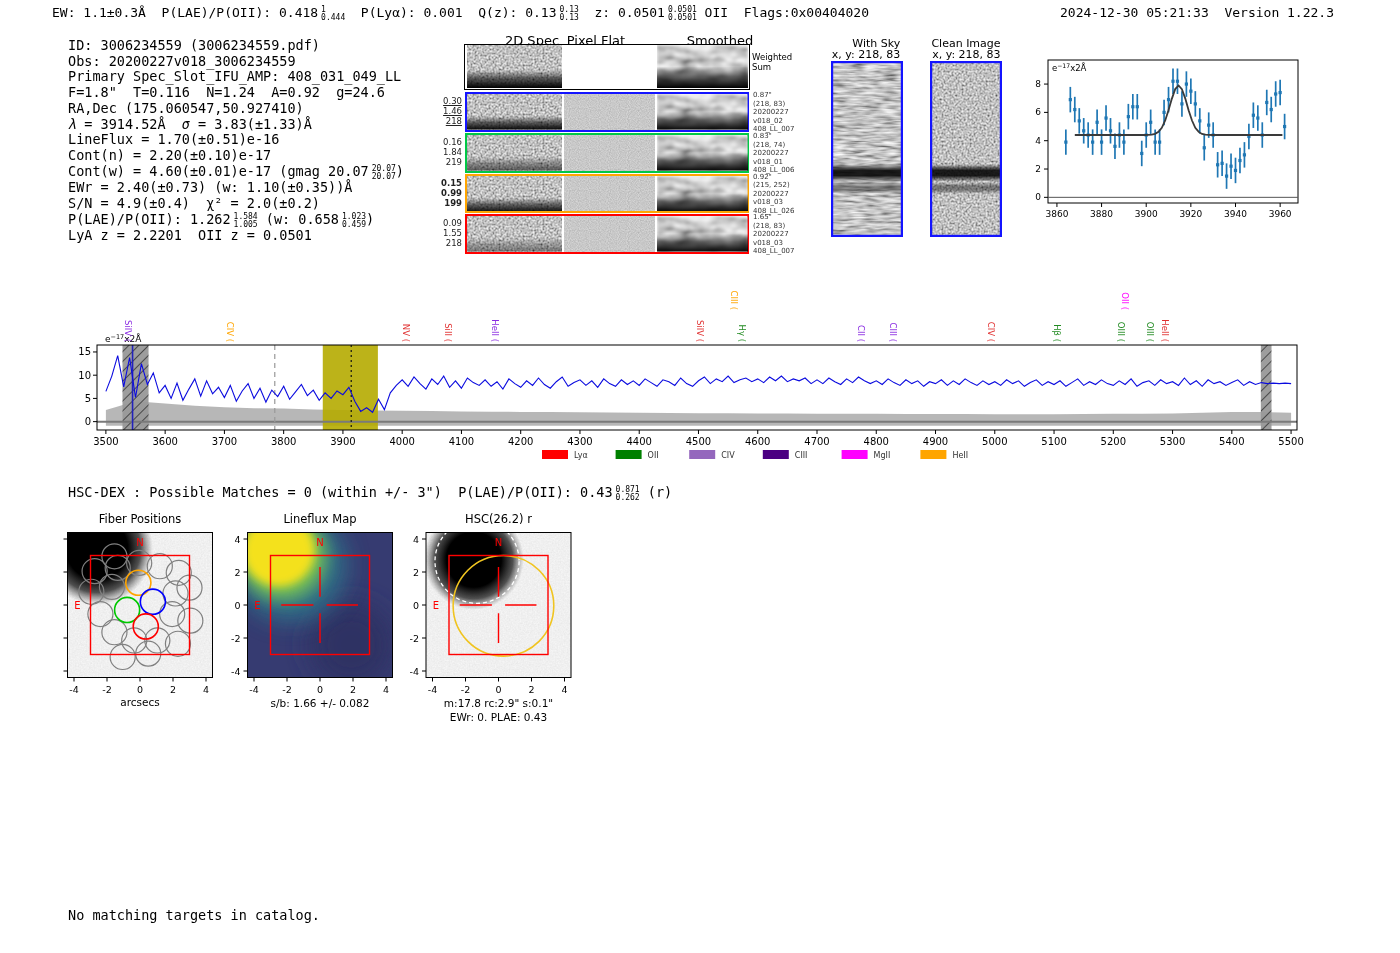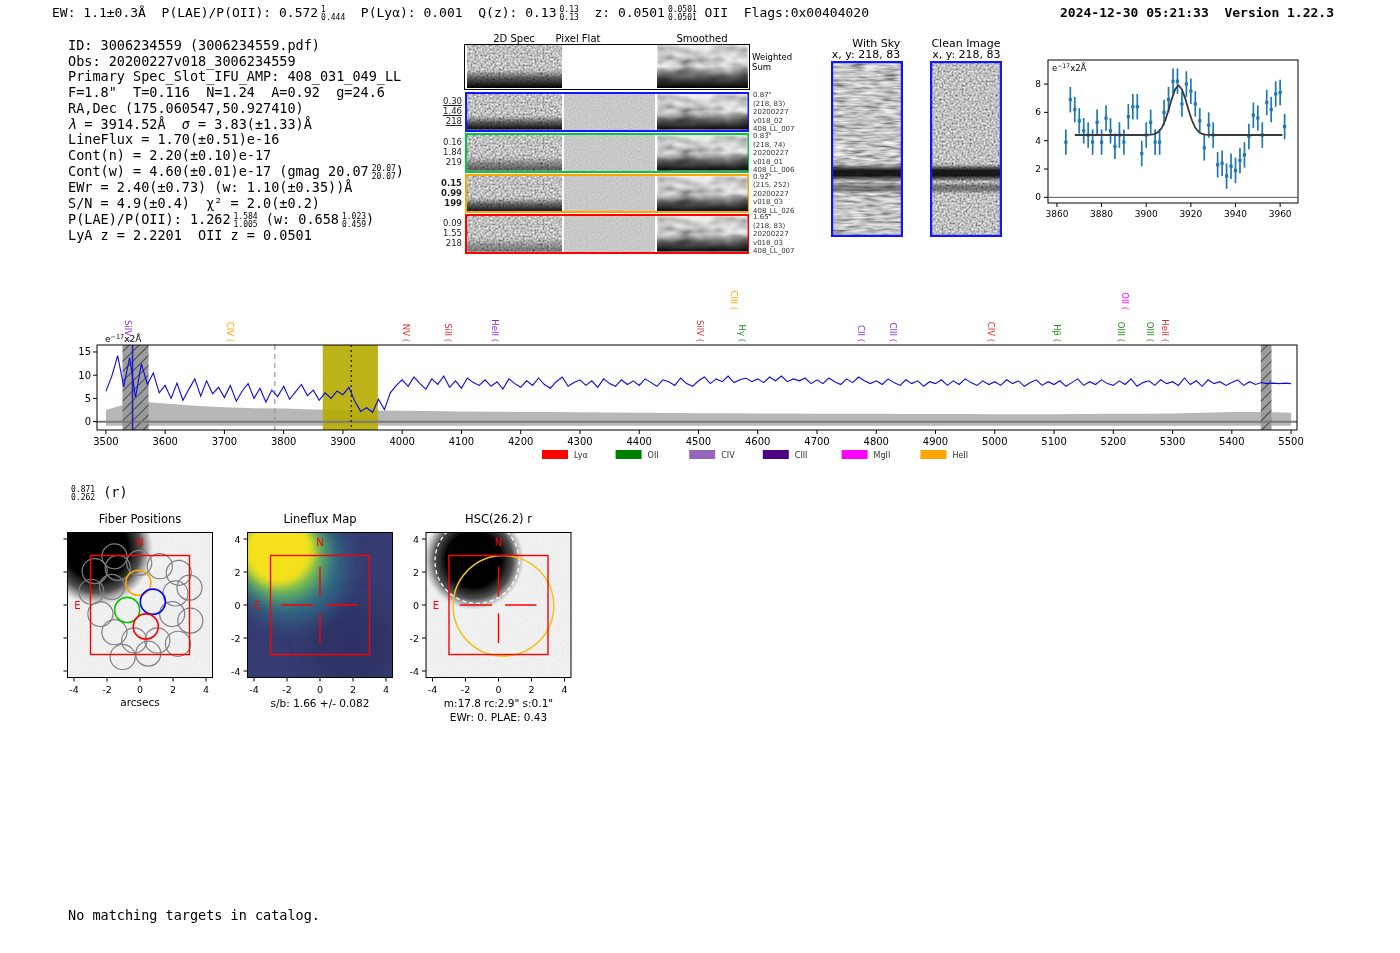--- a/index.html
+++ b/index.html
@@ -1,27 +1,27 @@
 <!DOCTYPE html>
 <html><head>
 <meta charset="utf-8">
 <style>
   html,body{margin:0;padding:0;background:#fff;}
   body{width:1400px;height:953px;position:relative;font-family:"DejaVu Sans",sans-serif;color:#000;overflow:hidden;}
   .abs{position:absolute;}
   .mono{font-family:"DejaVu Sans Mono",monospace;white-space:pre;}
   #hdr-left{left:52px;top:5px;font-size:13px;}
-  #hdr-right{right:66px;top:5px;font-size:13px;font-weight:bold;}
+  #hdr-right{right:66px;top:5px;font-size:13px;}
   #info{left:68px;top:38px;font-size:13.5px;line-height:15.7px;}
   #hscdex{left:68px;top:484px;font-size:13.5px;}
   #footer{left:68px;top:875px;font-size:13.5px;line-height:16.2px;}
   .frac{display:inline-block;vertical-align:-3px;line-height:7.6px;font-size:8px;margin-left:3px;text-align:left;}
   .frac span{display:block;}
   .it{font-style:italic;}
-  .coltitle{font-size:10px;transform:translateX(-50%);}
+  .coltitle{font-size:13px;transform:translateX(-50%);margin-left:18px;}
   .ptitle{font-size:11px;transform:translateX(-50%);text-align:right;line-height:11px;}
   .s2row{position:absolute;box-sizing:border-box;}
   .s2left{position:absolute;font-size:8.5px;line-height:10px;text-align:right;width:22px;color:#222;}
   .s2right{position:absolute;font-size:7px;line-height:8.6px;color:#333;white-space:nowrap;}
   .wsum{position:absolute;font-size:8.5px;line-height:10px;}
   svg{position:absolute;display:block;}
 </style>
 </head>
 <body>
 
@@ -95,21 +95,21 @@
       <stop offset="0.78" stop-color="#1a1a1a" stop-opacity="0.75"></stop>
       <stop offset="1" stop-color="#555" stop-opacity="0"></stop>
     </radialGradient>
     <pattern id="hatchP" width="7" height="7" patternUnits="userSpaceOnUse" patternTransform="rotate(45)">
       <rect width="7" height="7" fill="#989898"></rect>
       <line x1="0" y1="0" x2="0" y2="7" stroke="#2a2a2a" stroke-width="1.6"></line>
     </pattern>
   </defs>
 </svg>
 
-<div id="hdr-left" class="abs mono"><span>EW: 1.1±0.3Å  P(LAE)/P(OII): 0.572</span><span class="frac"><span>1</span><span>0.444</span></span><span>  P(Lyα): 0.001  Q(z): 0.13</span><span class="frac"><span>0.13</span><span>0.13</span></span><span>  z: 0.0501</span><span class="frac"><span>0.0501</span><span>0.0501</span></span><span> OII  Flags:0x00404020</span></div>
+<div id="hdr-left" class="abs mono"><span>EW: 1.1±0.3Å  P(LAE)/P(OII): 0.418</span><span class="frac"><span>1</span><span>0.444</span></span><span>  P(Lyα): 0.001  Q(z): 0.13</span><span class="frac"><span>0.13</span><span>0.13</span></span><span>  z: 0.0501</span><span class="frac"><span>0.0501</span><span>0.0501</span></span><span> OII  Flags:0x00404020</span></div>
 <div id="hdr-right" class="abs mono"><span>2024-12-30 05:21:33</span>  <span>Version 1.22.3</span></div>
 
 <div id="info" class="abs mono"><div><span>ID: 3006234559 (3006234559.pdf)</span></div><div><span>Obs: 20200227v018_3006234559</span></div><div><span>Primary Spec_Slot_IFU_AMP: 408_031_049_LL</span></div><div><span>F=1.8"  T=0.116  N=1.24  A=0.92  g=24.6</span></div><div><span>RA,Dec (175.060547,50.927410)</span></div><div><span class="it">λ</span><span> = 3914.52Å  </span><span class="it">σ</span><span> = 3.83(±1.33)Å</span></div><div><span>LineFlux = 1.70(±0.51)e-16</span></div><div><span>Cont(n) = 2.20(±0.10)e-17</span></div><div><span>Cont(w) = 4.60(±0.01)e-17 (gmag 20.07</span><span class="frac"><span>20.07</span><span>20.07</span></span><span>)</span></div><div><span>EWr = 2.40(±0.73) (w: 1.10(±0.35))Å</span></div><div><span>S/N = 4.9(±0.4)  χ² = 2.0(±0.2)</span></div><div><span>P(LAE)/P(OII): 1.262</span><span class="frac"><span>1.584</span><span>1.005</span></span><span> (w: 0.658</span><span class="frac"><span>1.023</span><span>0.459</span></span><span>)</span></div><div><span>LyA z = 2.2201  OII z = 0.0501</span></div></div>
 
 <div class="abs coltitle" style="left:514px;top:33px">2D Spec</div>
 <div class="abs coltitle" style="left:578px;top:33px">Pixel Flat</div>
 <div class="abs coltitle" style="left:702px;top:33px">Smoothed</div>
 <div class="wsum" style="left:752px;top:52px">
   <div>Weighted</div>
   <div>Sum</div>
@@ -461,21 +461,21 @@
     <rect x="629.2" y="185" width="26" height="9" fill="#9467bd"></rect>
     <text x="661.2" y="193" font-size="8" text-anchor="start" fill="#333" font-family="&quot;DejaVu Sans&quot;, sans-serif">CIV</text>
     <rect x="702.8000000000001" y="185" width="26" height="9" fill="#4b0082"></rect>
     <text x="734.8000000000001" y="193" font-size="8" text-anchor="start" fill="#333" font-family="&quot;DejaVu Sans&quot;, sans-serif">CIII</text>
     <rect x="781.6" y="185" width="26" height="9" fill="#ff00ff"></rect>
     <text x="813.6" y="193" font-size="8" text-anchor="start" fill="#333" font-family="&quot;DejaVu Sans&quot;, sans-serif">MgII</text>
     <rect x="860.4" y="185" width="26" height="9" fill="#ffa500"></rect>
     <text x="892.4" y="193" font-size="8" text-anchor="start" fill="#333" font-family="&quot;DejaVu Sans&quot;, sans-serif">HeII</text>
   </svg>
 
-<div id="hscdex" class="abs mono"><span class="frac"><span>0.871</span><span>0.262</span></span><span> (r)</span></div>
+<div id="hscdex" class="abs mono"><span>HSC-DEX : Possible Matches = 0 (within +/- 3")  P(LAE)/P(OII): 0.43</span><span class="frac"><span>0.871</span><span>0.262</span></span><span> (r)</span></div>
 
 <svg id="cutouts" width="545" height="228" style="left:60px;top:503px">
     <clipPath id="clipP0">
       <rect x="7.5" y="29.5" width="145" height="145"></rect>
     </clipPath>
     <g clip-path="url(#clipP0)">
       <rect x="7.5" y="29.5" width="145" height="145" fill="#ddd" filter="url(#f-light)"></rect>
       <circle cx="37.1" cy="45.9" r="55.85" fill="url(#blobG)"></circle>
       <circle cx="54.425" cy="53.324999999999996" r="12.540000000000001" fill="none" stroke="#808080" stroke-width="1.2"></circle>
       <circle cx="34.625" cy="68.17500000000001" r="12.540000000000001" fill="none" stroke="#808080" stroke-width="1.2"></circle>

